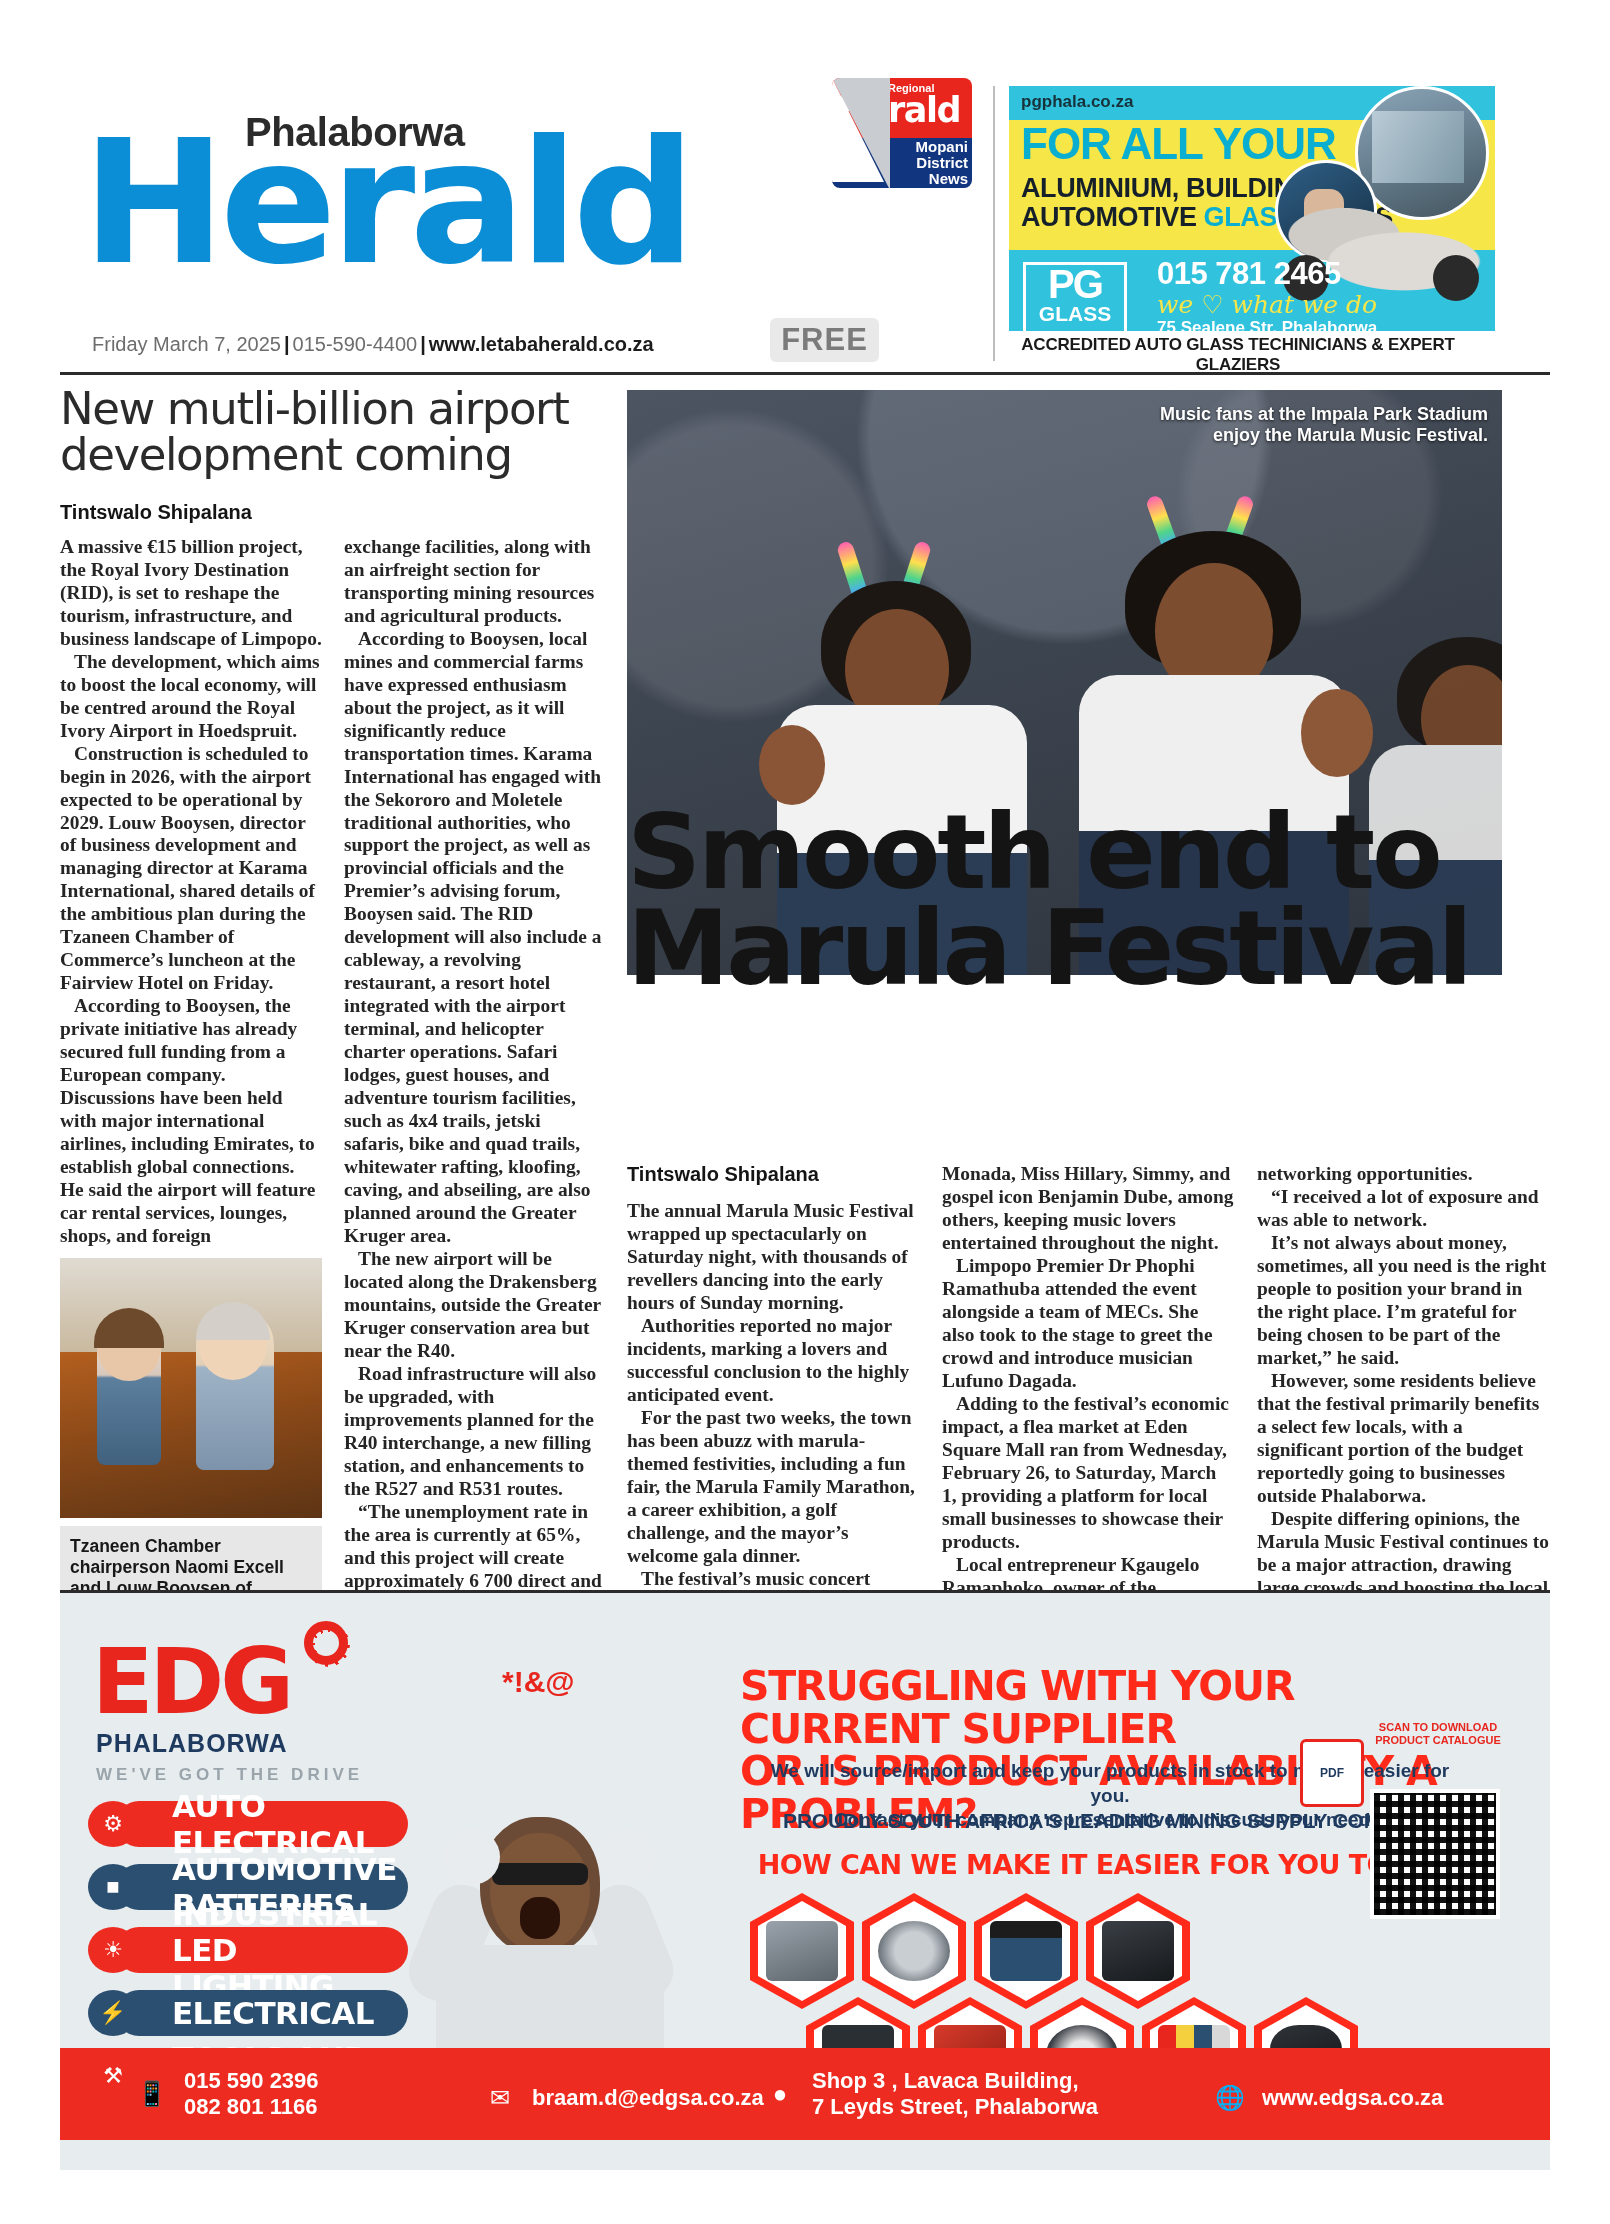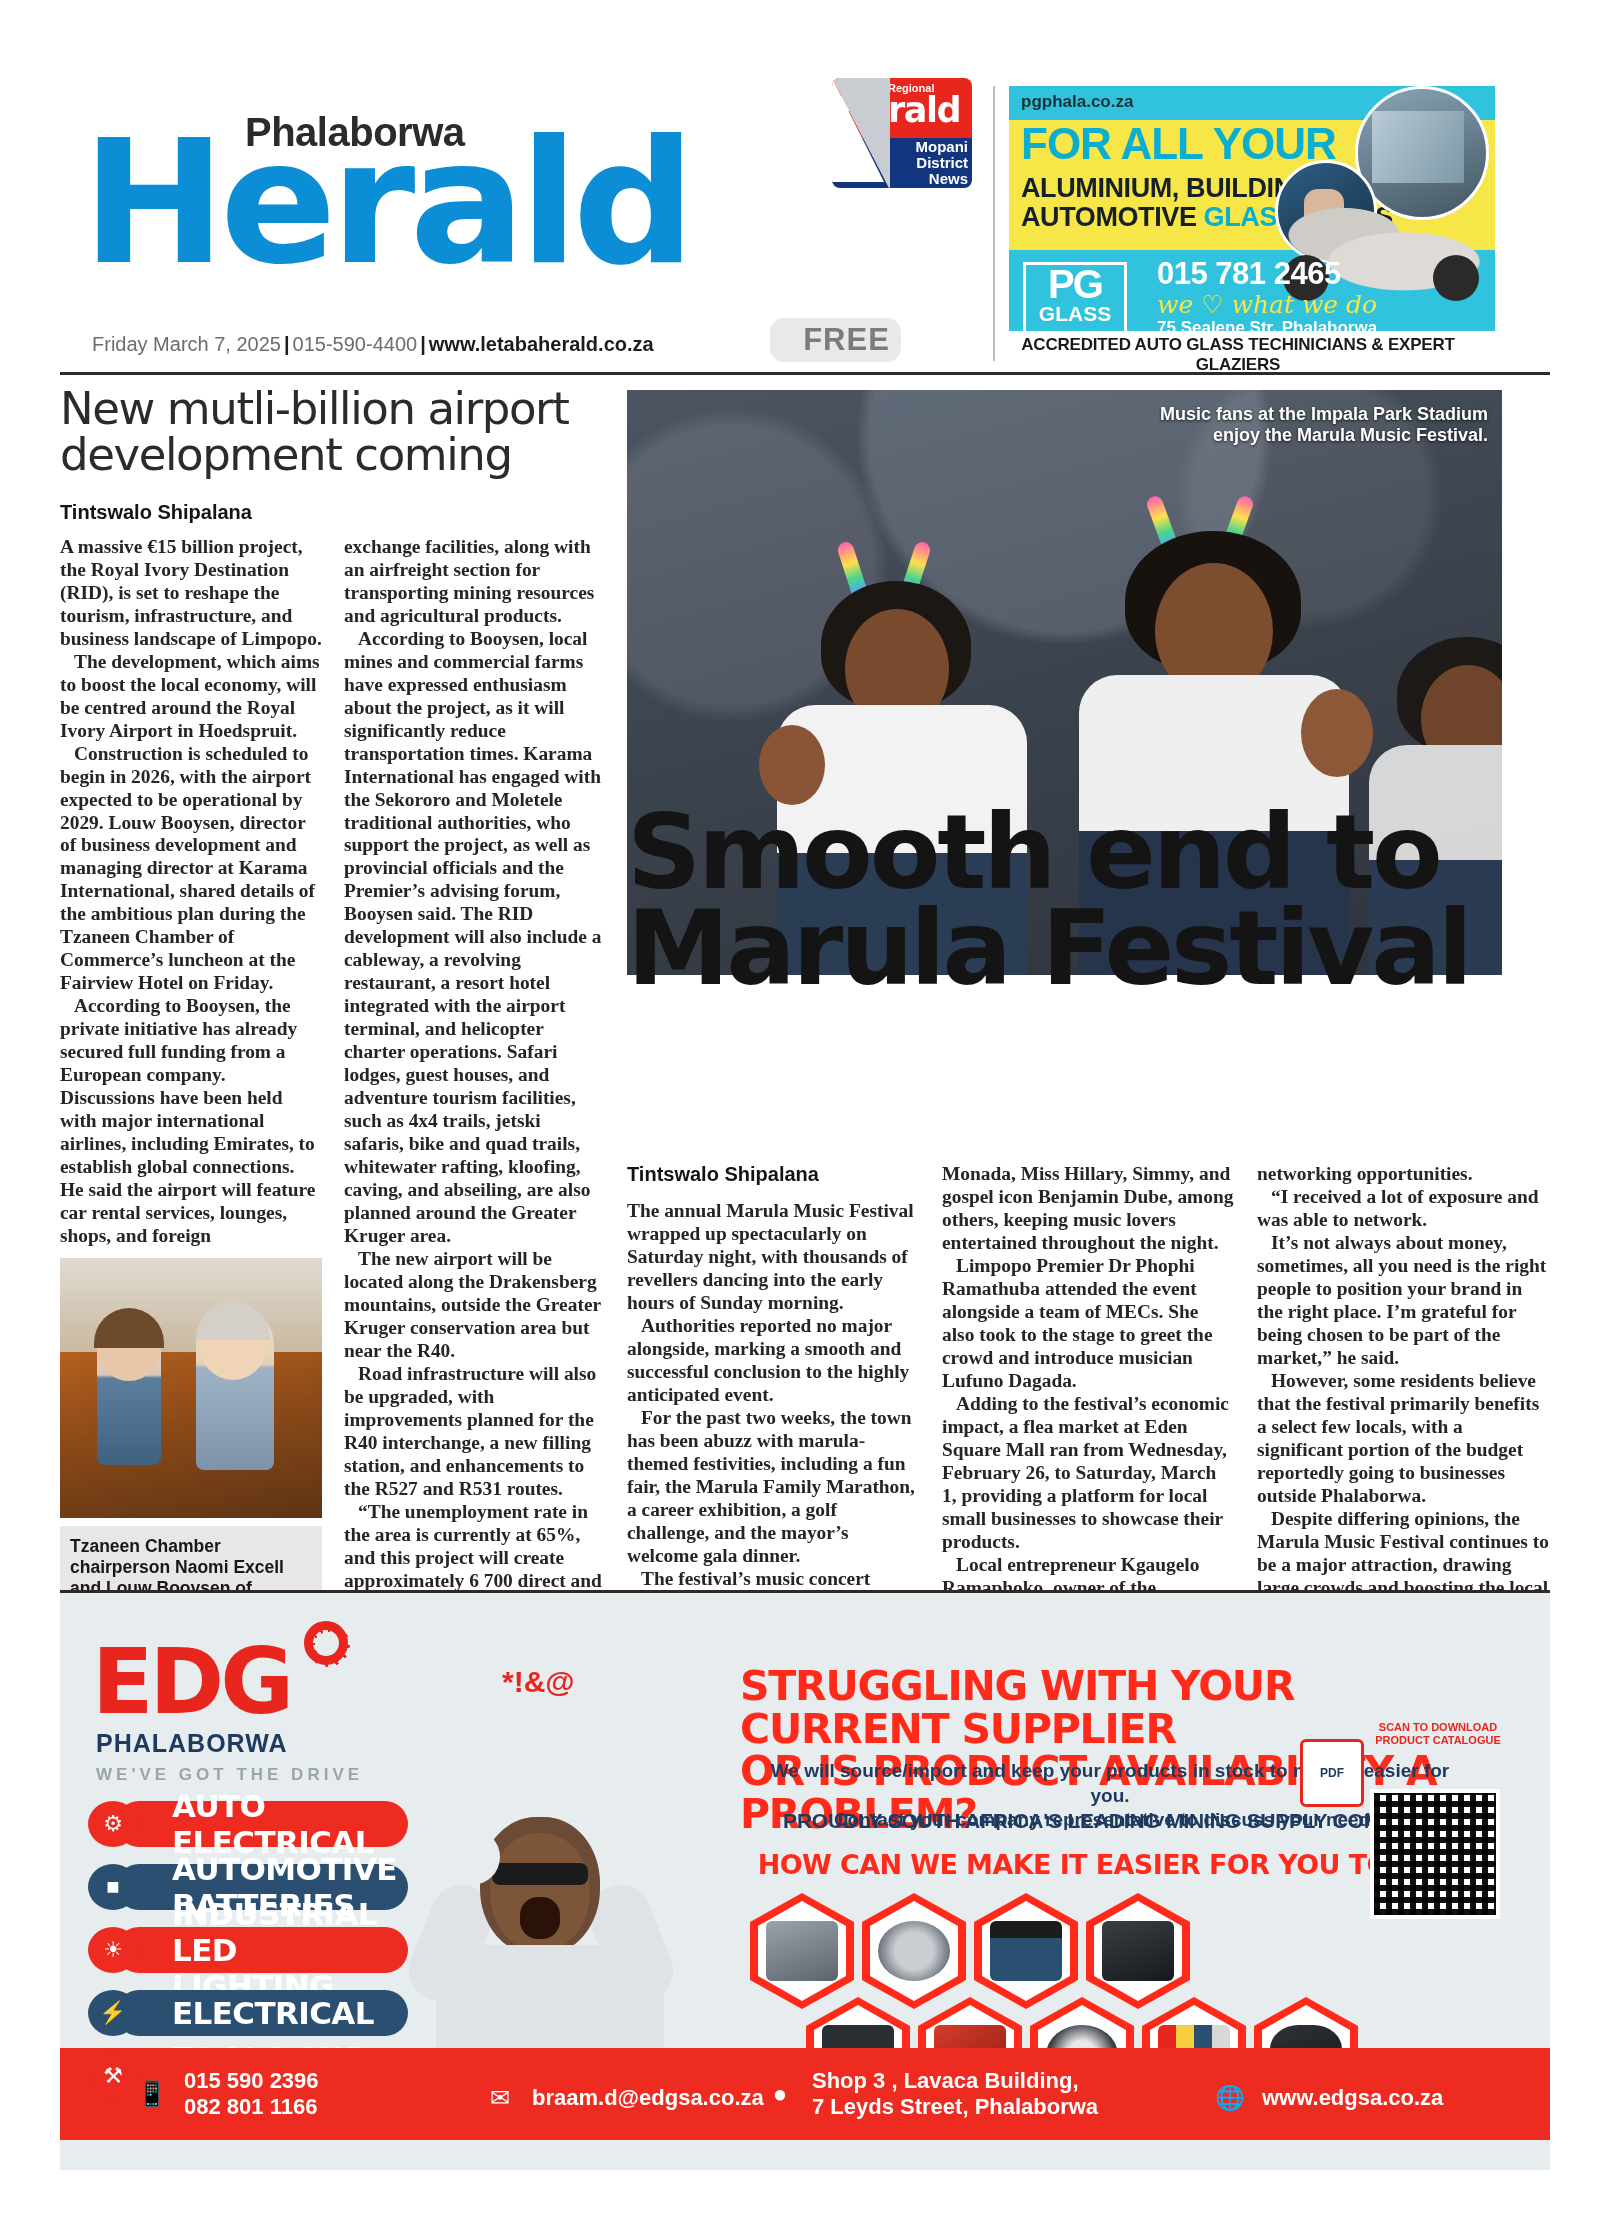--- a/index.html
+++ b/index.html
@@ -9,21 +9,21 @@
   
   .masthead{position:relative;height:300px;}
   .mh-left{position:absolute;left:0;top:0;width:980px;height:300px;}
   .mh-phala{position:absolute;left:245px;top:110px;font-size:40px;font-weight:700;color:#2b2b2b;letter-spacing:-0.5px;}
   .mh-herald{position:absolute;left:82px;top:130px;font-size:172px;line-height:0.85;font-weight:700;color:#0b8ed6;letter-spacing:-6px;font-family:"DejaVu Sans",sans-serif;}
   .mh-dateline{position:absolute;left:92px;top:333px;font-size:20px;color:#6d6d6d;white-space:nowrap;}
   .mh-dateline b{color:#1c1c1c;}
   .mh-sep{color:#1c1c1c;font-weight:700;padding:0 3px;}
 
   
-  .free-badge{position:absolute;left:770px;top:318px;width:109px;height:44px;background:#e9e9e9;border-radius:14px;display:flex;align-items:center;justify-content:center;padding-left:22px;}
+  .free-badge{position:absolute;left:770px;top:318px;width:109px;height:44px;background:#e9e9e9;border-radius:6px;display:flex;align-items:center;justify-content:center;}
   .free-badge span{font-size:31px;font-weight:700;color:#7b7b7b;letter-spacing:1px;}
 
   
   .regional{position:absolute;left:832px;top:78px;width:140px;height:110px;border-radius:8px;overflow:hidden;}
   .reg-top{height:60px;background:#e8261e;position:relative;}
   .reg-small{position:absolute;left:56px;top:4px;font-size:11px;color:#fff;font-weight:700;}
   .reg-herald{position:absolute;left:6px;top:12px;font-size:35px;font-weight:700;color:#fff;letter-spacing:-1.5px;font-family:"DejaVu Sans",sans-serif;}
   .reg-bottom{height:50px;background:#12357f;position:relative;}
   .reg-lines{position:absolute;right:4px;top:1px;text-align:right;font-size:15px;line-height:1.08;font-weight:700;color:#fff;}
   .reg-fold{position:absolute;left:0;top:0;width:0;height:0;border-left:58px solid transparent;border-top:112px solid #c9ccd1;}
@@ -289,21 +289,21 @@
     <div class="hero-cap">Music fans at the Impala Park Stadium enjoy the Marula Music Festival.</div>
   </div>
 
   <div class="bighead">Smooth end to Marula Festival</div>
 
   <div class="marula">
     <div class="mcol">
       <div class="mbyline">Tintswalo Shipalana</div>
       <div class="bodytext">
         <p class="first">The annual Marula Music Festival wrapped up spectacularly on Saturday night, with thousands of revellers dancing into the early hours of Sunday morning.</p>
-        <p>Authorities reported no major alongside, marking a smooth and successful conclusion to the highly anticipated event.</p>
+        <p>Authorities reported no major incidents, marking a lovers and successful conclusion to the highly anticipated event.</p>
         <p>For the past two weeks, the town has been abuzz with marula-themed festivities, including a fun fair, the Marula Family Marathon, a career exhibition, a golf challenge, and the mayor’s welcome gala dinner.</p>
         <p>The festival’s music concert delivered an electrifying lineup, featuring top artists such as Makhadzi, Zonke Dikana, King</p>
       </div>
     </div>
     <div class="mcol">
       <div class="bodytext">
         <p class="first">Monada, Miss Hillary, Simmy, and gospel icon Benjamin Dube, among others, keeping music lovers entertained throughout the night.</p>
         <p>Limpopo Premier Dr Phophi Ramathuba attended the event alongside a team of MECs. She also took to the stage to greet the crowd and introduce musician Lufuno Dagada.</p>
         <p>Adding to the festival’s economic impact, a flea market at Eden Square Mall ran from Wednesday, February 26, to Saturday, March 1, providing a platform for local small businesses to showcase their products.</p>
         <p>Local entrepreneur Kgaugelo Ramaphoko, owner of the Ramaphoko Group and producer of Kasi Sauce, praised the market for giving him valuable exposure and</p>

